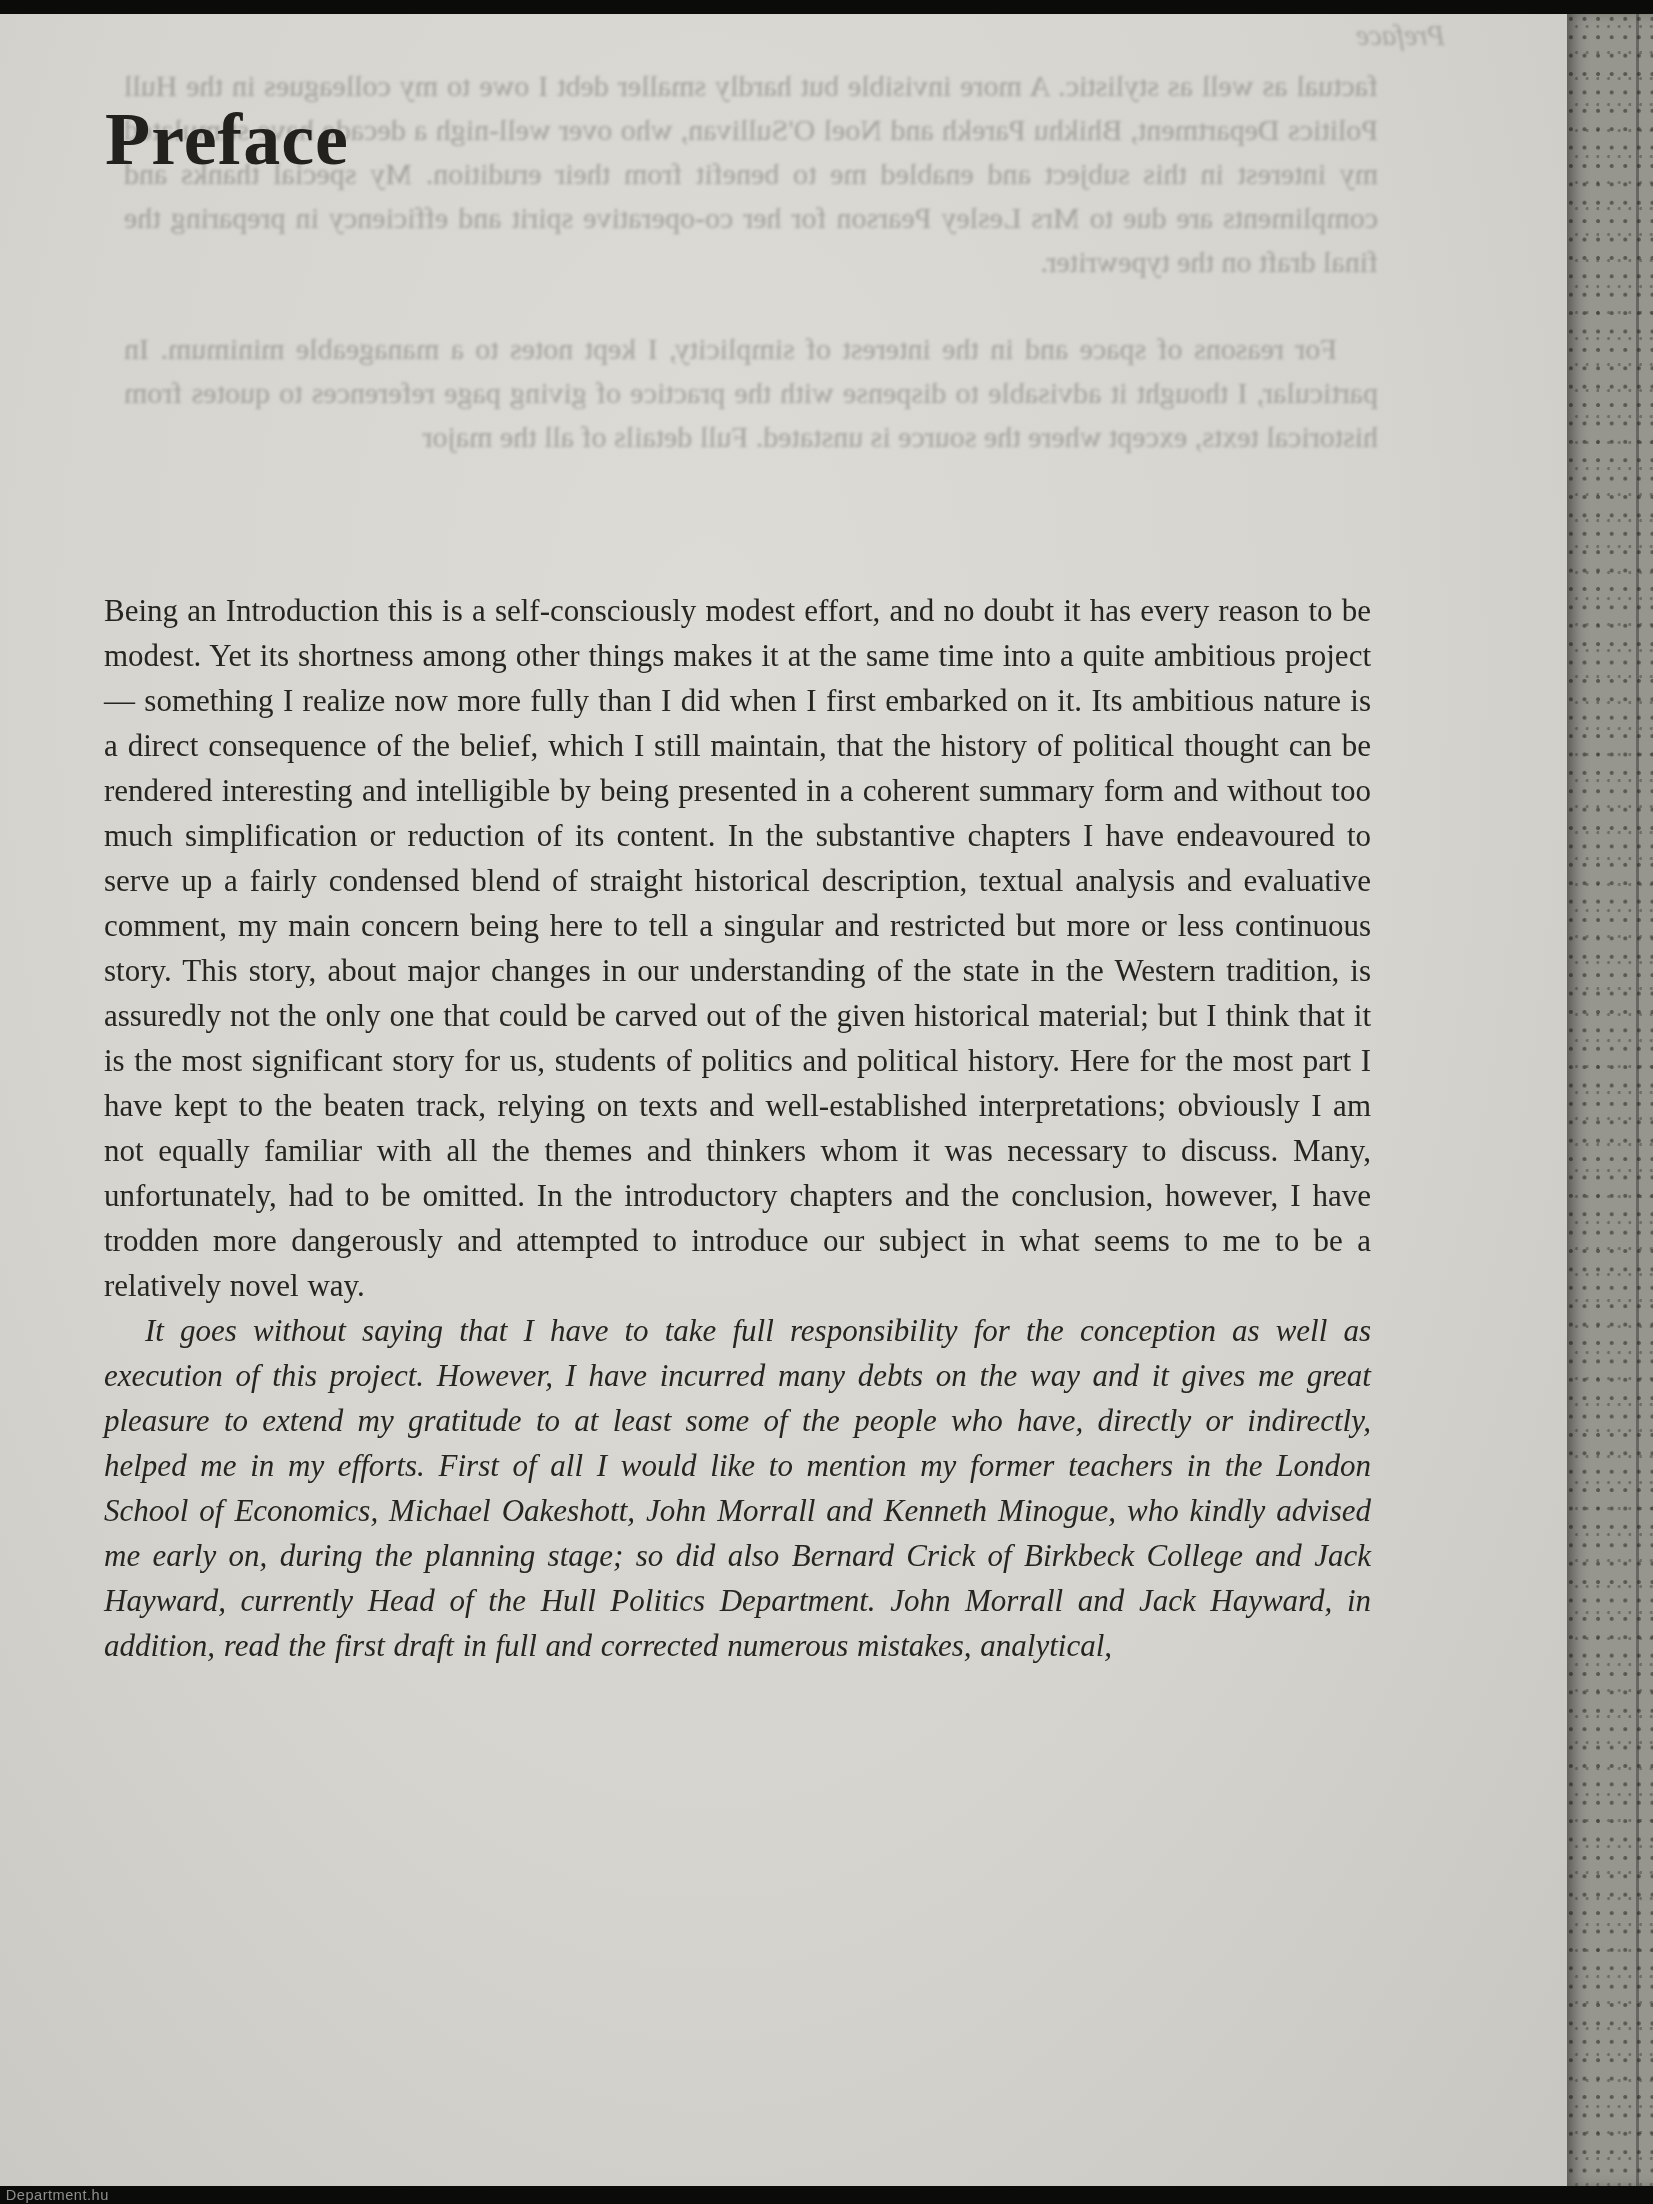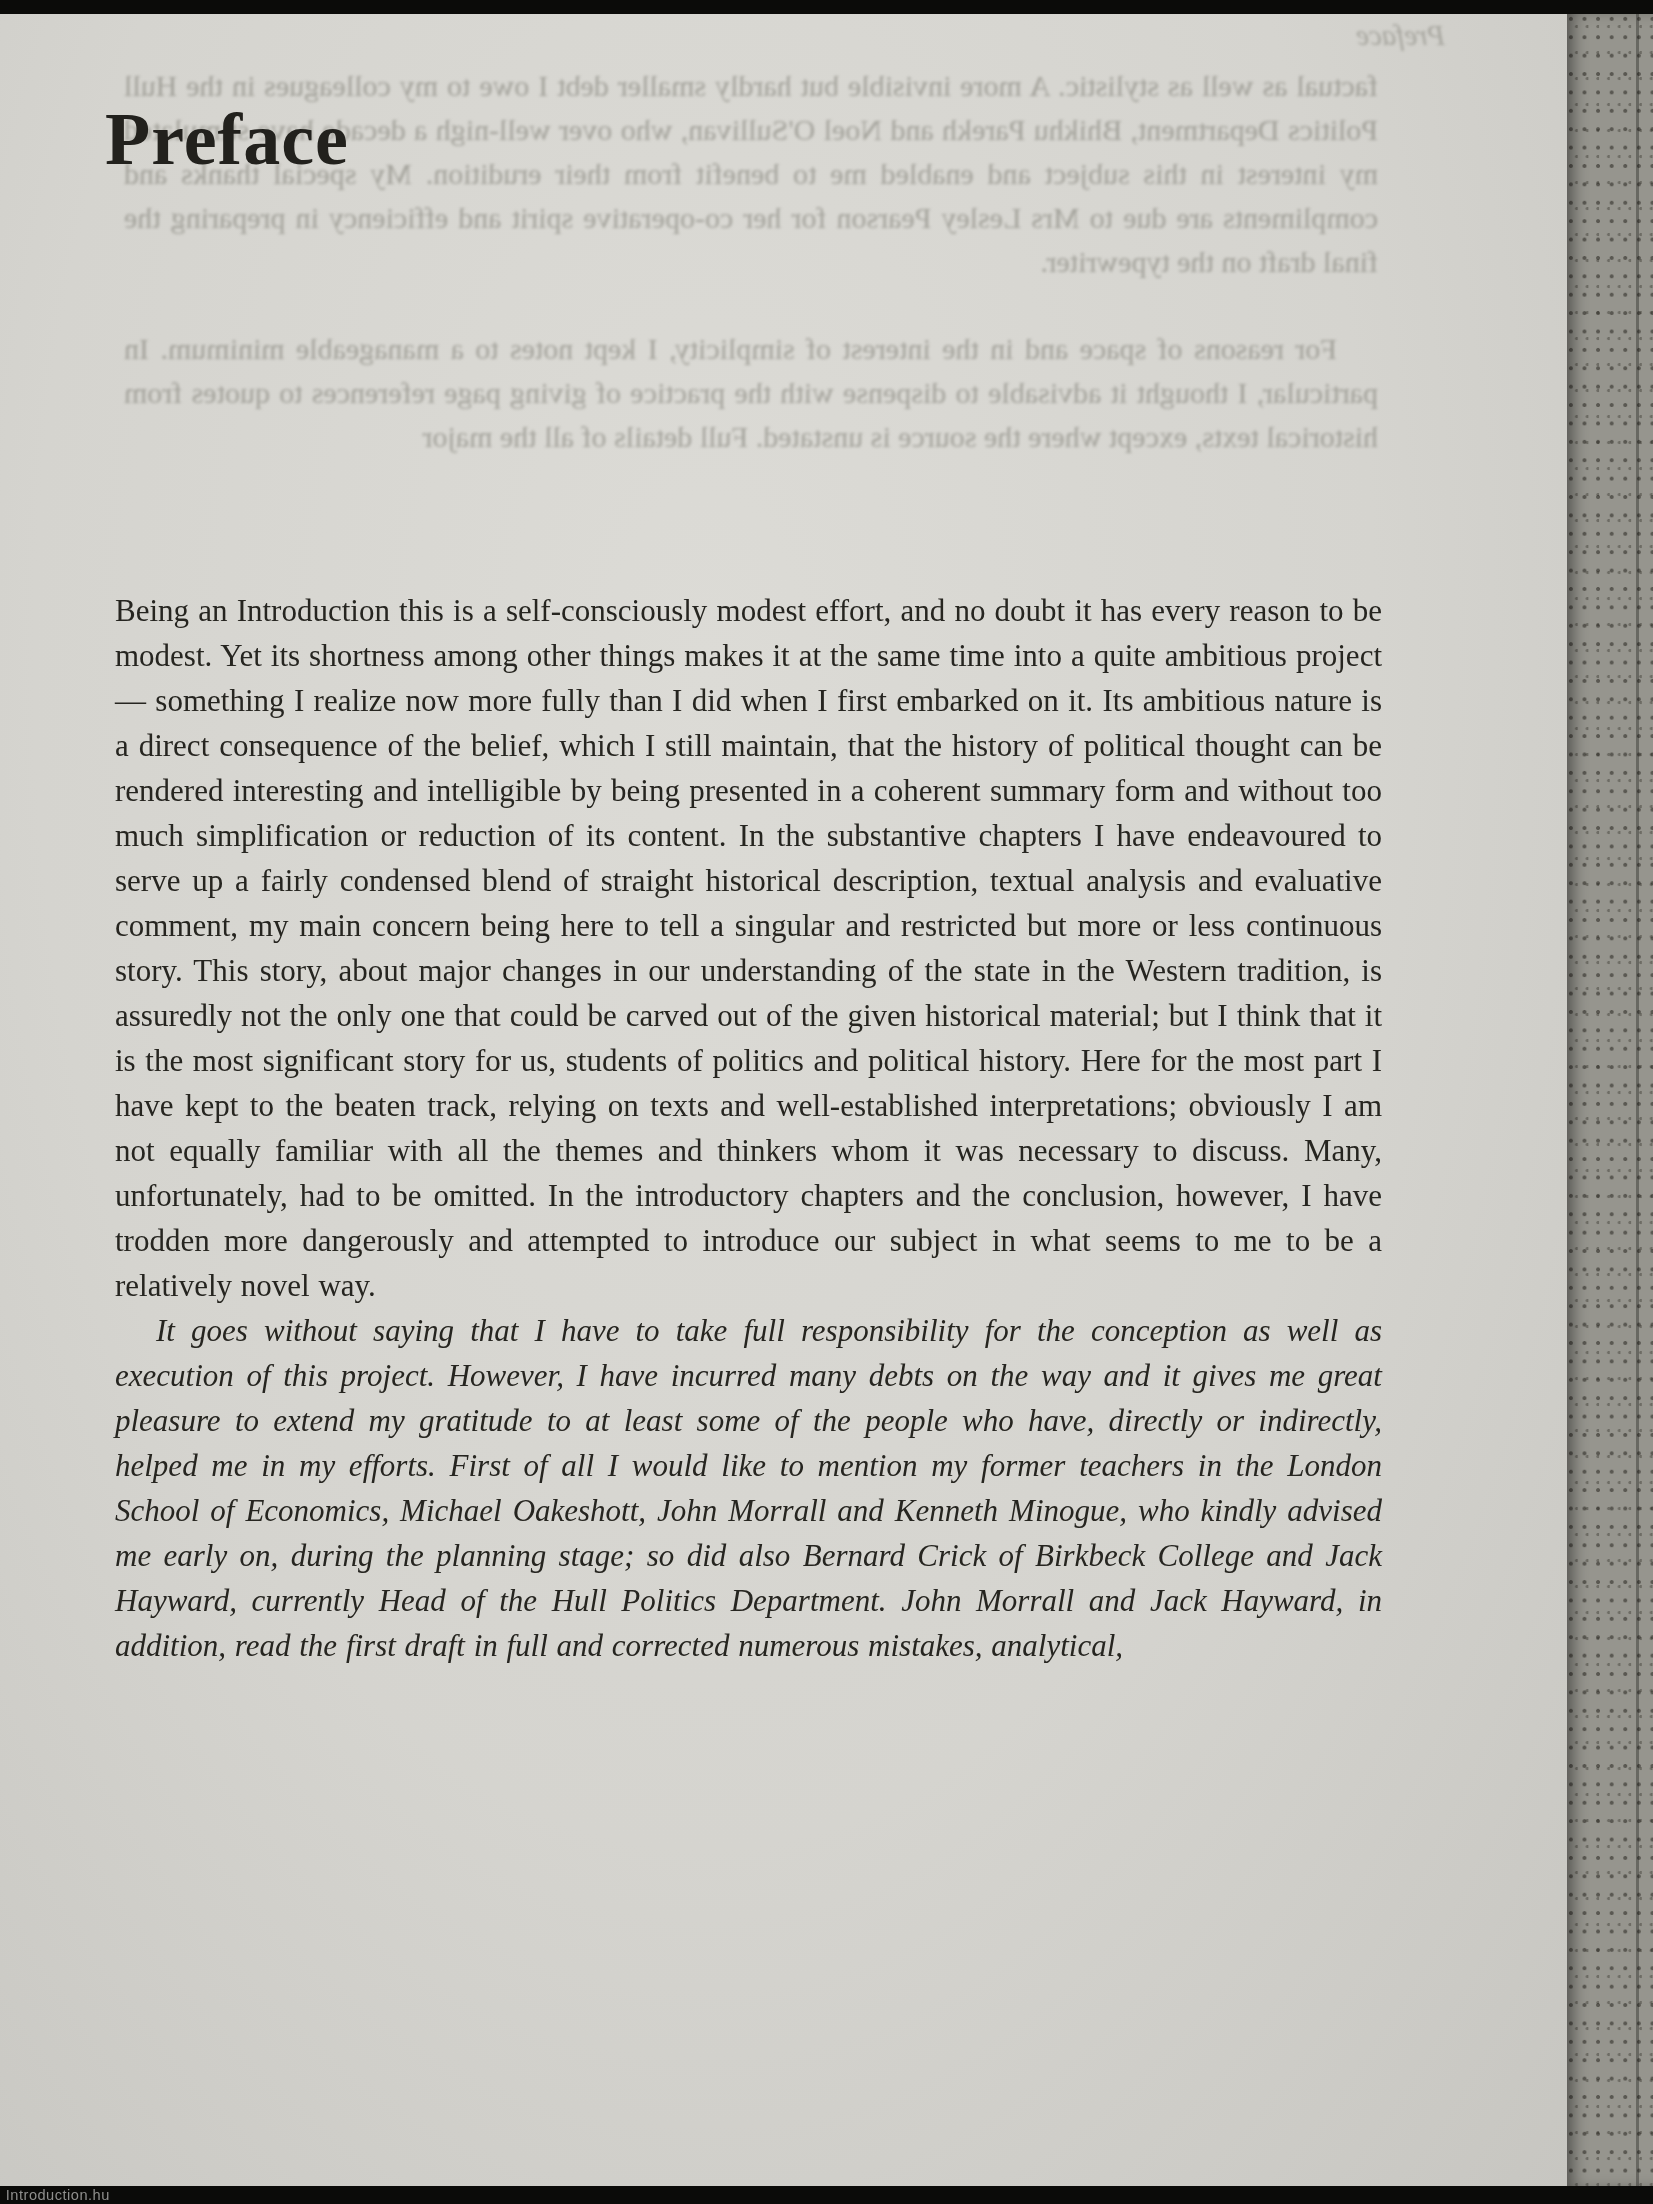--- a/index.html
+++ b/index.html
@@ -43,21 +43,21 @@
   .ghost-block p{margin:0;}
   .ghost-block p + p{margin-top:43px;text-indent:41px;}
   .ghost-running-head{
     position:absolute;top:19.4px;right:209px;
     transform:scaleX(-1);
     filter:blur(1.5px);
     opacity:.5;color:#7a7970;
     font-style:italic;font-size:29px;
   }
   .body-text{
-    position:absolute;left:115px;top:588px;width:1267px;
+    position:absolute;left:104px;top:588px;width:1267px;
     color:#262520;font-size:31px;line-height:45px;
     text-align:justify;word-spacing:1px;
   }
   .body-text p{margin:0;}
   .body-text p.indent{text-indent:41px;font-style:italic;}
   .watermark{
     position:absolute;left:5.8px;bottom:1.9px;z-index:5;
     font-family:"Liberation Sans",sans-serif;
     font-size:14.6px;color:#8f8f8d;letter-spacing:0.5px;
   }
@@ -81,16 +81,16 @@
     <p>For reasons of space and in the interest of simplicity, I kept notes to a manageable minimum. In particular, I thought it advisable to dispense with the practice of giving page references to quotes from historical texts, except where the source is unstated. Full details of all the major</p>
   </div>
 
   <h1 class="page-heading">Preface</h1>
 
   <div class="body-text">
     <p>Being an Introduction this is a self-consciously modest effort, and no doubt it has every reason to be modest. Yet its shortness among other things makes it at the same time into a quite ambitious project — something I realize now more fully than I did when I first embarked on it. Its ambitious nature is a direct consequence of the belief, which I still maintain, that the history of political thought can be rendered interesting and intelligible by being presented in a coherent summary form and without too much simplification or reduction of its content. In the substantive chapters I have endeavoured to serve up a fairly condensed blend of straight historical description, textual analysis and evaluative comment, my main concern being here to tell a singular and restricted but more or less continuous story. This story, about major changes in our understanding of the state in the Western tradition, is assuredly not the only one that could be carved out of the given historical material; but I think that it is the most significant story for us, students of politics and political history. Here for the most part I have kept to the beaten track, relying on texts and well-established interpretations; obviously I am not equally familiar with all the themes and thinkers whom it was necessary to discuss. Many, unfortunately, had to be omitted. In the introductory chapters and the conclusion, however, I have trodden more dangerously and attempted to introduce our subject in what seems to me to be a relatively novel way.</p>
     <p class="indent">It goes without saying that I have to take full responsibility for the conception as well as execution of this project. However, I have incurred many debts on the way and it gives me great pleasure to extend my gratitude to at least some of the people who have, directly or indirectly, helped me in my efforts. First of all I would like to mention my former teachers in the London School of Economics, Michael Oakeshott, John Morrall and Kenneth Minogue, who kindly advised me early on, during the planning stage; so did also Bernard Crick of Birkbeck College and Jack Hayward, currently Head of the Hull Politics Department. John Morrall and Jack Hayward, in addition, read the first draft in full and corrected numerous mistakes, analytical,</p>
   </div>
 
-  <div class="watermark">Introduction.hu</div>
+  <div class="watermark">Department.hu</div>
 
 </div>
 
 
 </body></html>

